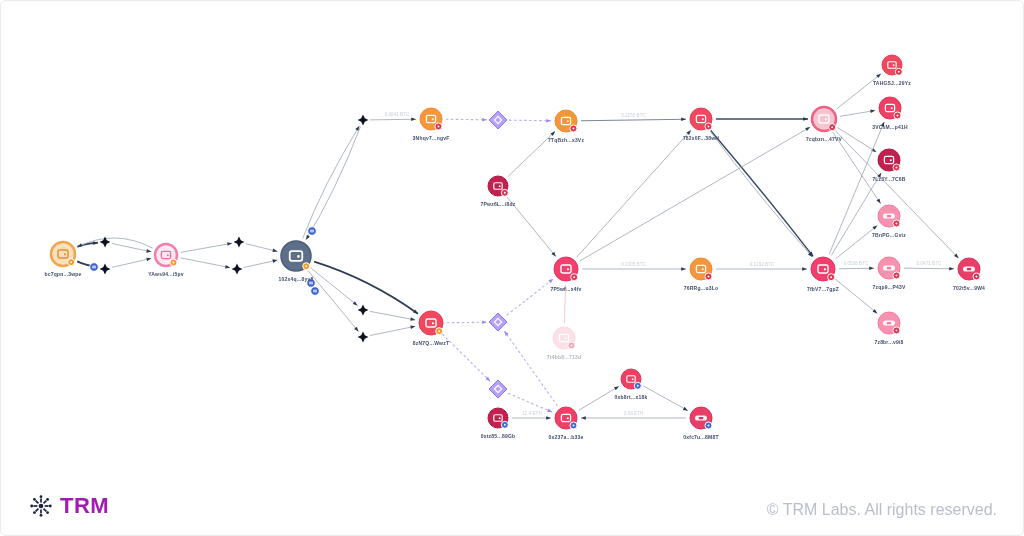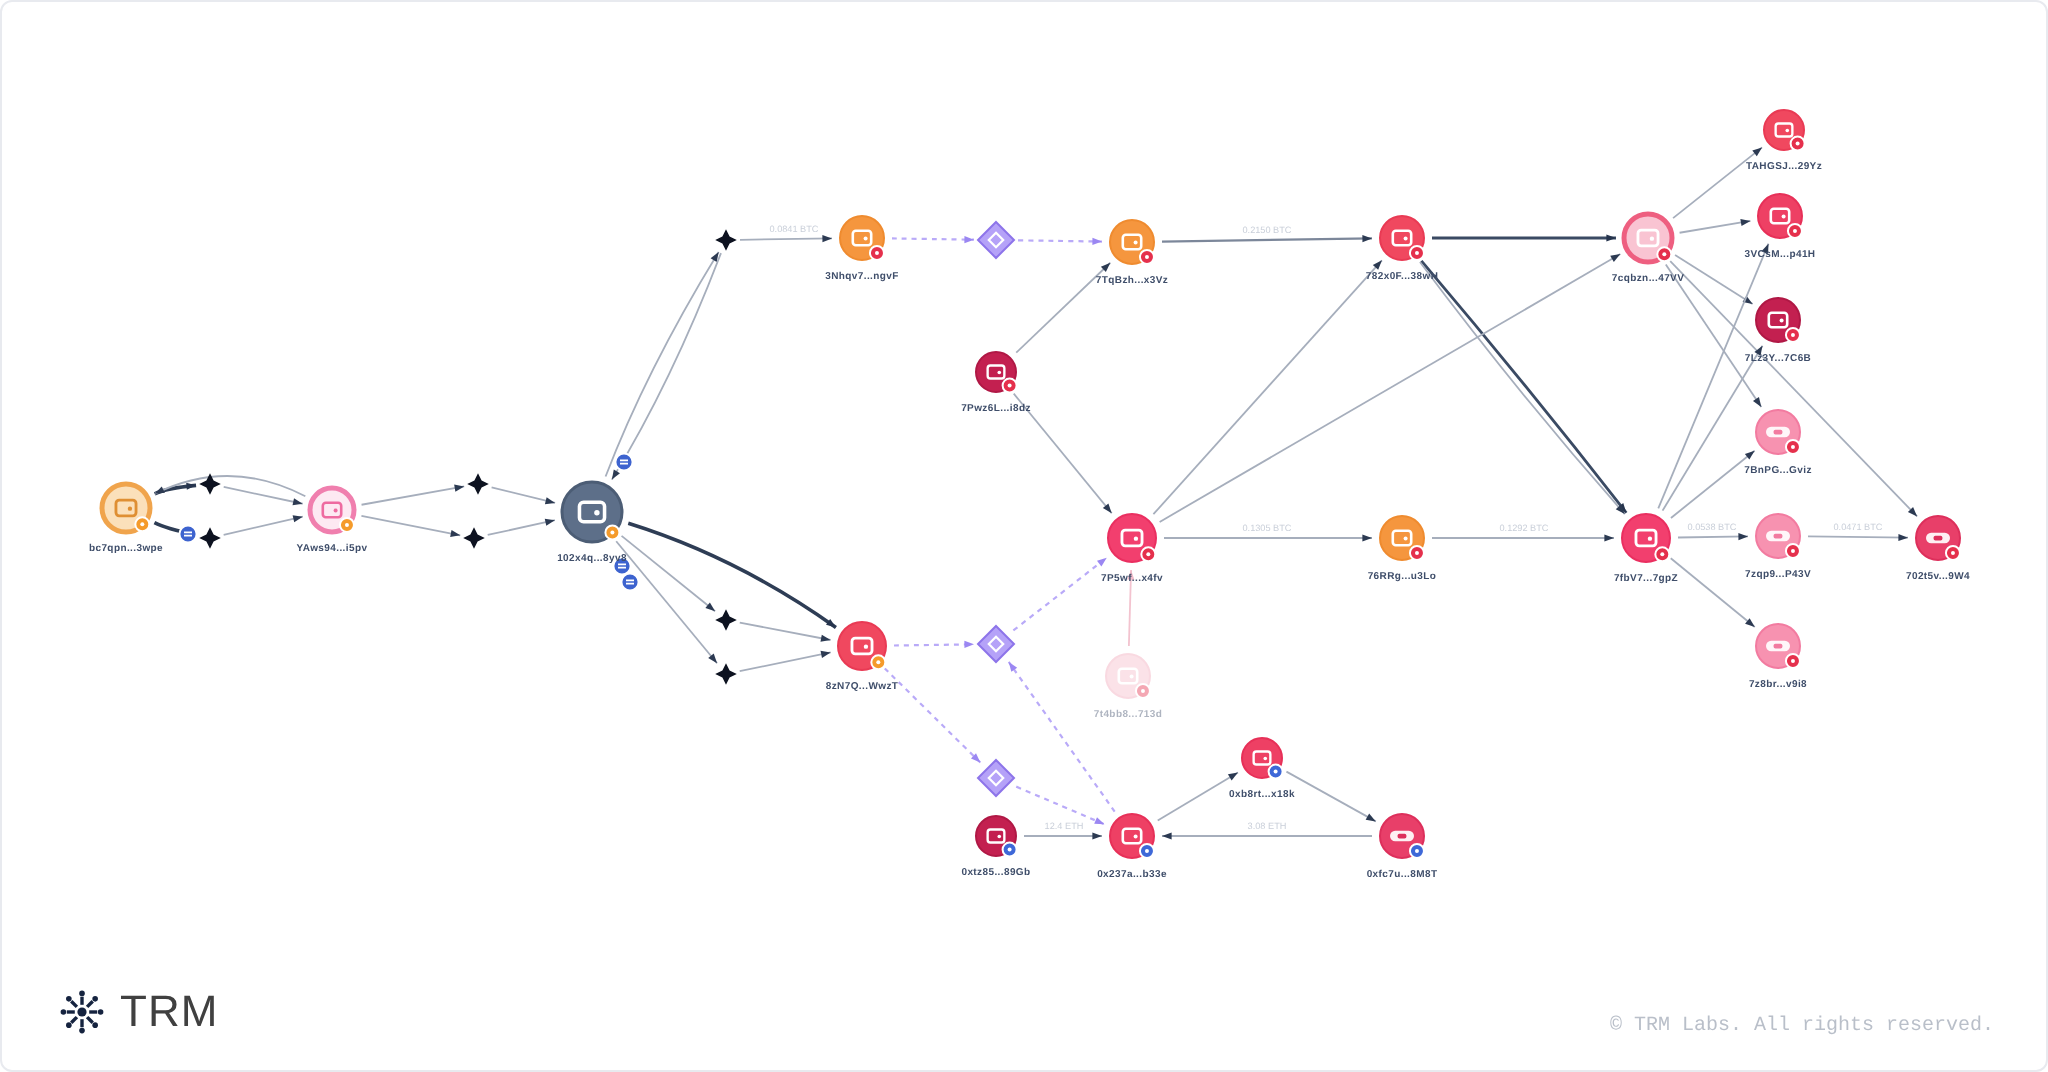--- a/index.html
+++ b/index.html
@@ -1,21 +1,21 @@
 <!DOCTYPE html>
 <html><head>
 <meta charset="utf-8">
 <style>
   html,body{margin:0;padding:0;background:#fff;}
   body{font-family:"Liberation Sans",sans-serif;}
   .frame{position:relative;width:1022px;height:534px;border:1px solid #e8eaef;border-radius:6px;background:#ffffff;overflow:hidden;}
   svg text{user-select:none;}
   .brand{position:absolute;left:28px;bottom:16px;display:flex;align-items:center;gap:7px;}
-  .brand-text{font-size:22px;font-weight:normal;color:#404040;letter-spacing:.5px;text-align:center;}
-  .copyright{position:absolute;right:26px;bottom:16px;font-size:10px;color:#b9bfc9;font-family:Liberation Mono, monospace;}
+  .brand-text{font-size:22px;font-weight:bold;color:#a21caf;letter-spacing:.5px;text-align:center;}
+  .copyright{position:absolute;right:26px;bottom:16px;font-size:16px;color:#b9bfc9;}
   .node-label{font-size:5px;font-weight:bold;fill:#3f4e6a;letter-spacing:.2px;}
   .edge-label{font-size:4.6px;fill:#c9cfd9;}
 </style>
 </head>
 <body>
 
 <div class="frame">
   <svg width="1022" height="534" viewBox="0 0 1022 534" xmlns="http://www.w3.org/2000/svg">
       <path d="M 76.34081862083693 245.9048663660043 Q 81.90111548841048 243.15390420943672 97.03301408275144 241.67904876765965" fill="none" stroke="#2e3d55" stroke-width="1.8"></path>
       <path d="M 0 0 L -4.8 1.8 L -4.8 -1.8 Z" fill="#26344d" transform="translate(97.03301408275144,241.67904876765965) rotate(-5.566844167418088)"></path>

